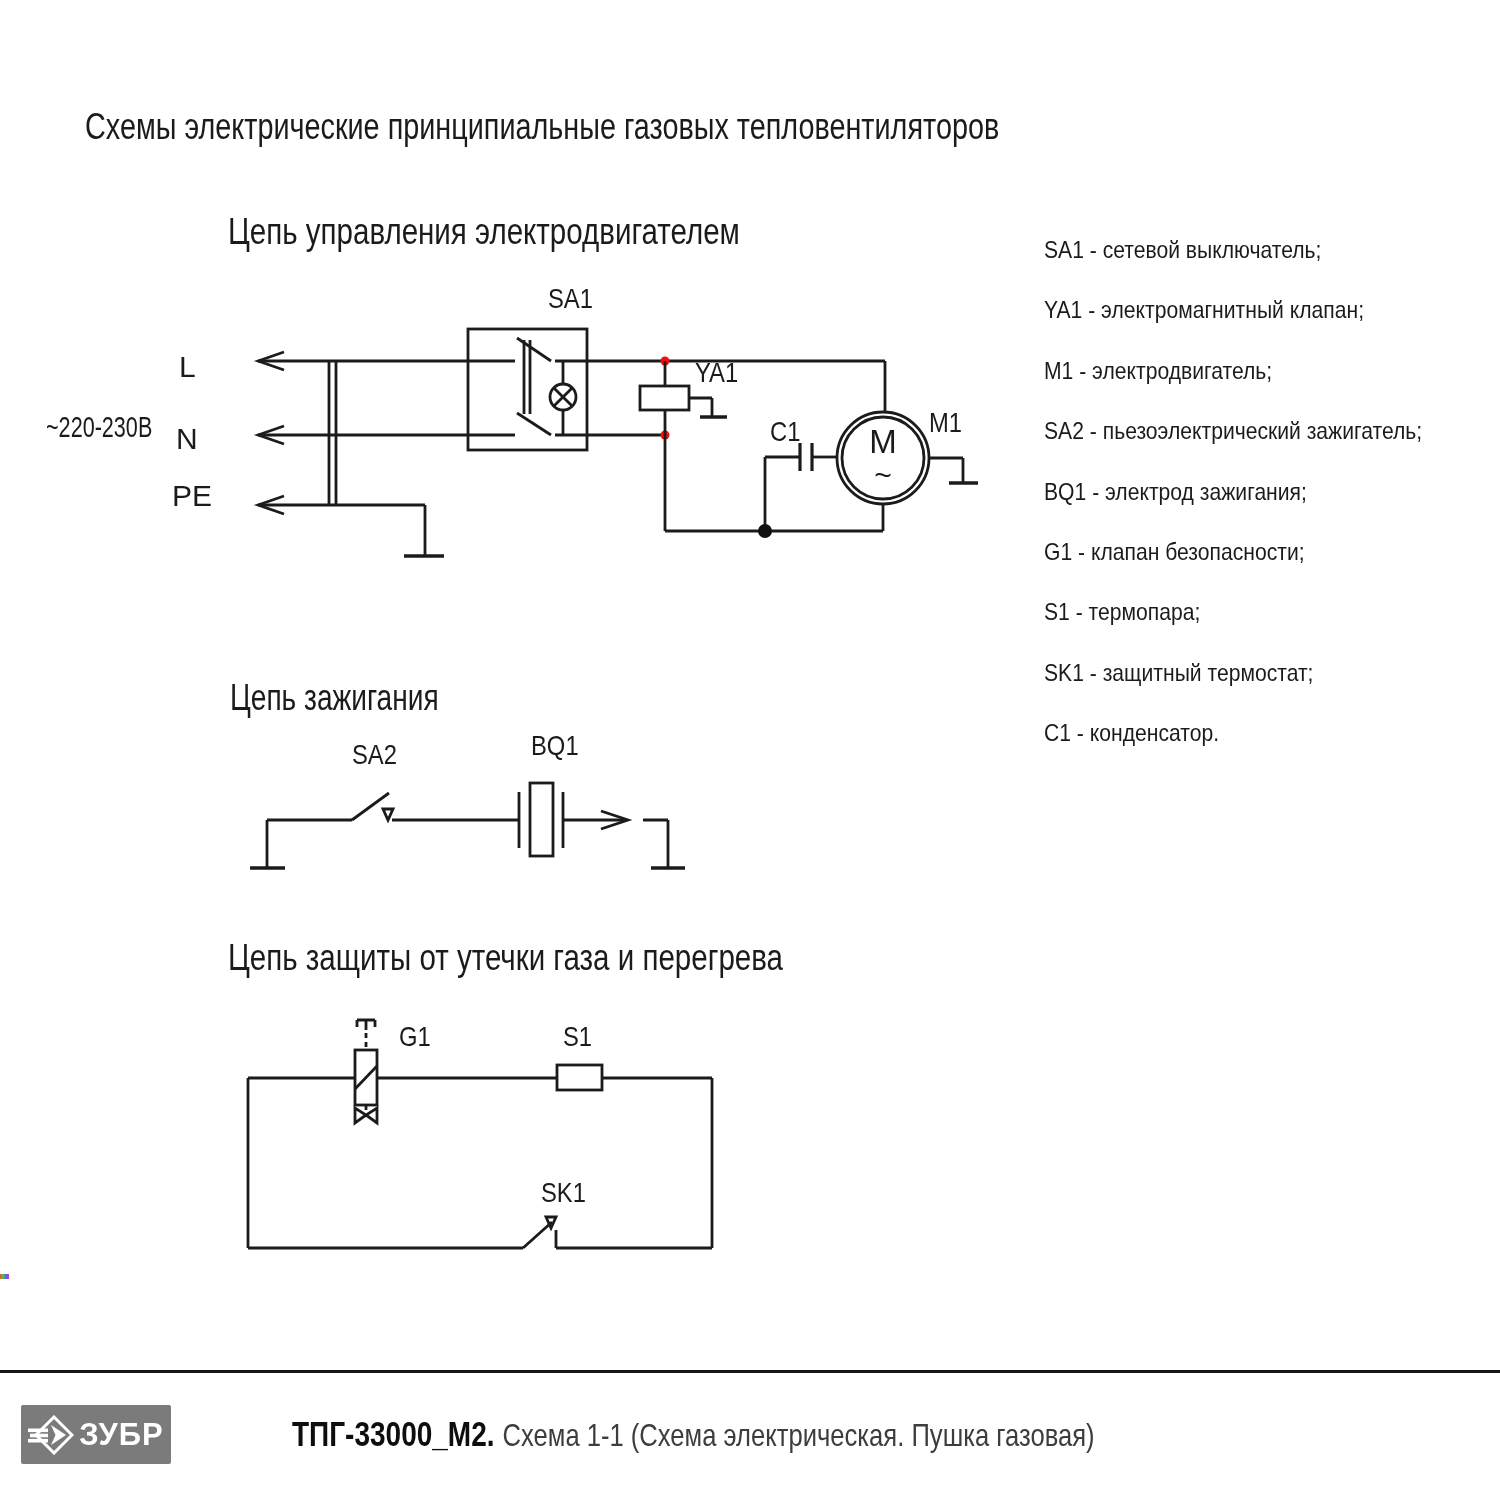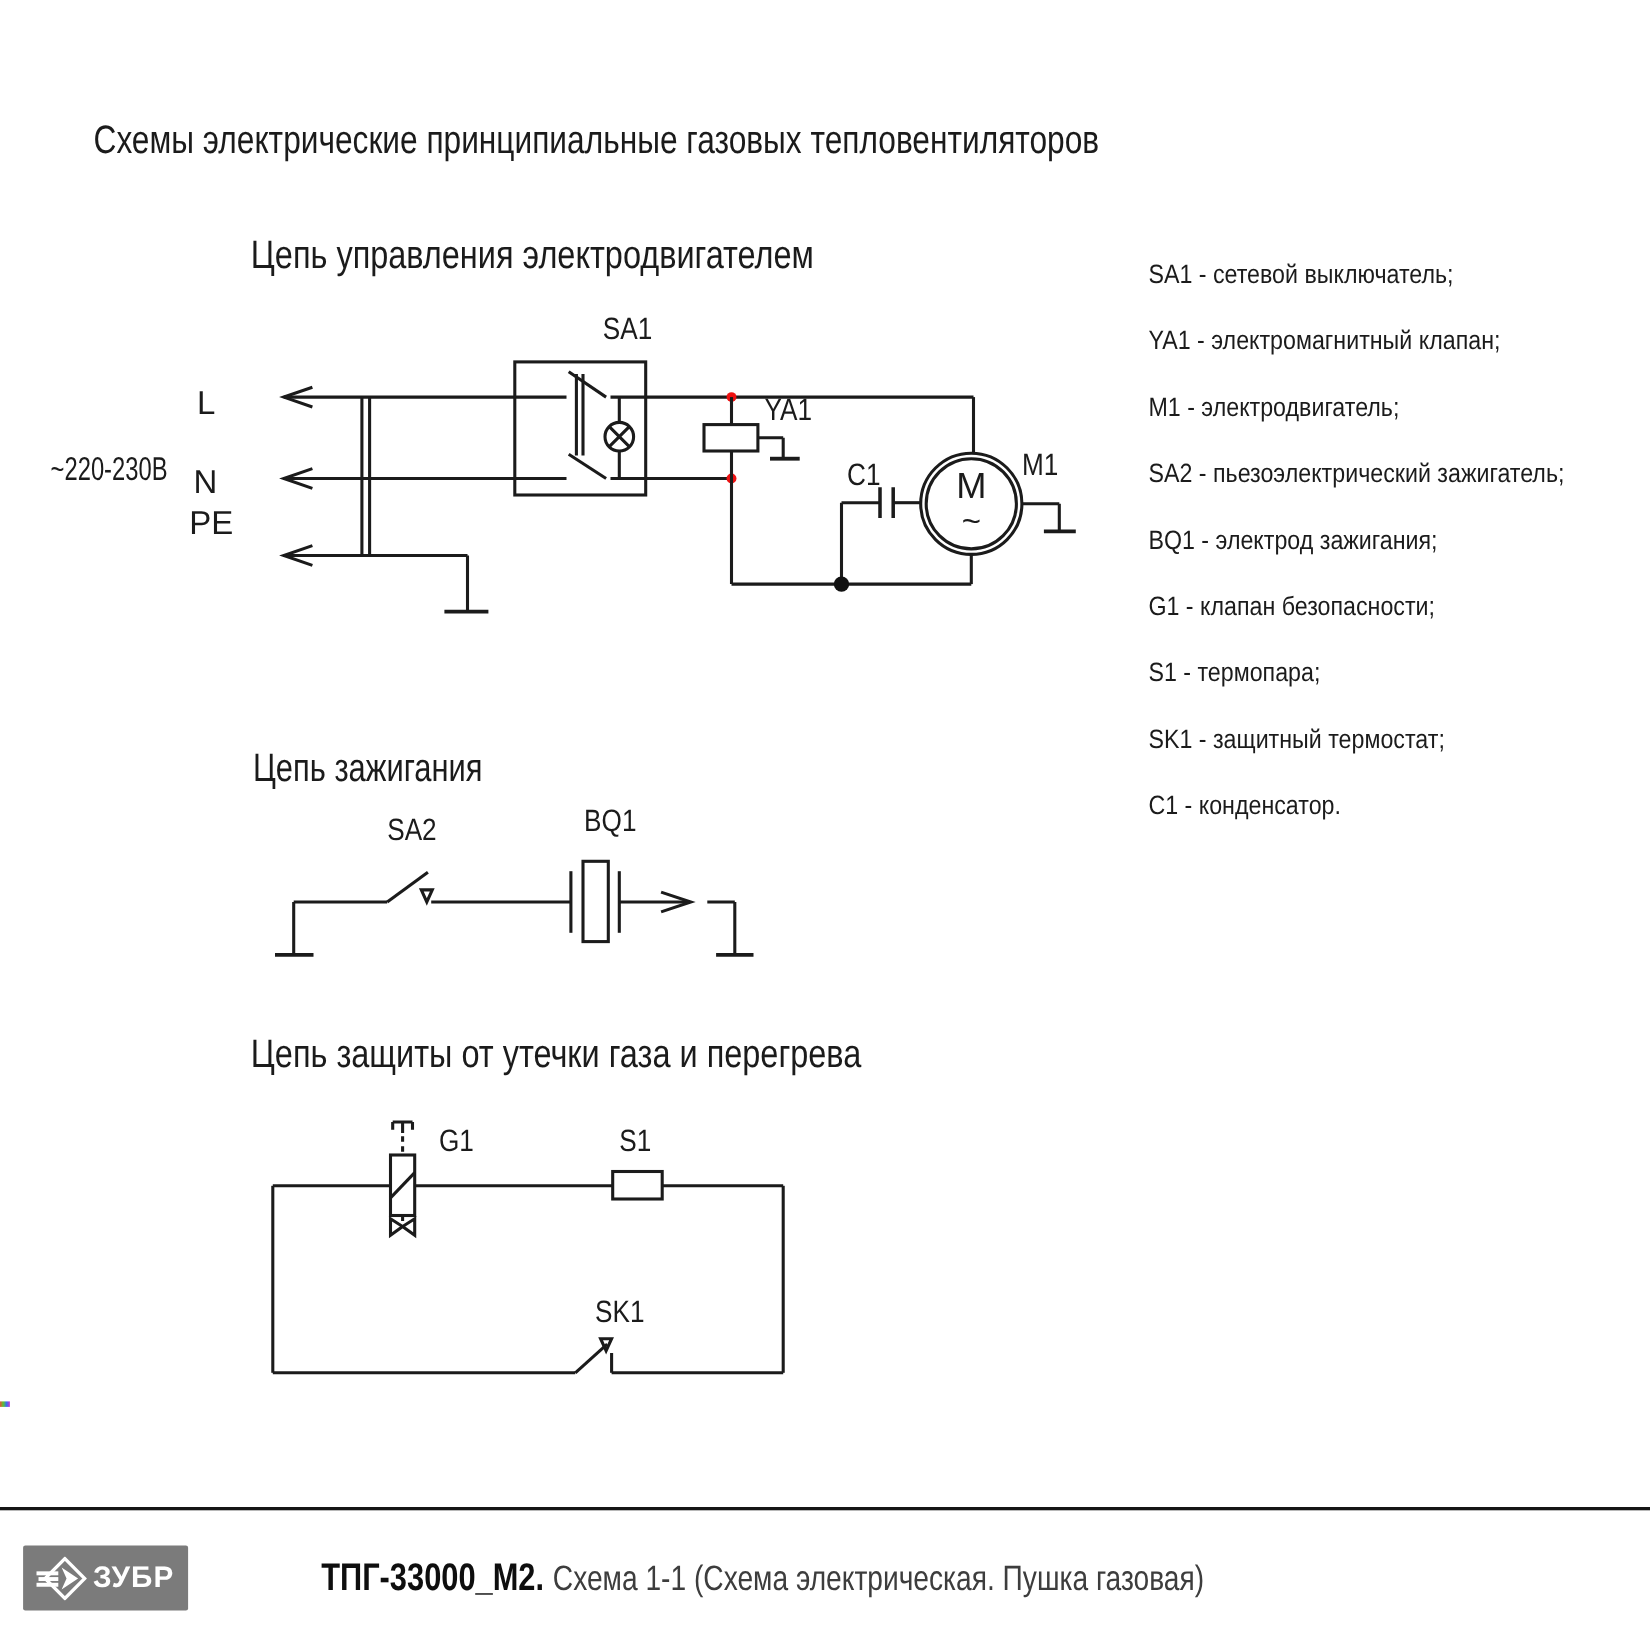--- a/index.html
+++ b/index.html
@@ -15,21 +15,21 @@
   .comp{font-size:28px;transform:scaleX(0.85);}
   .mains{font-size:30px;}
   .volt{font-size:30px;transform:scaleX(0.72);}
   .motor-m{font-size:33px;transform:translateX(-50%);}
   .motor-ac{font-size:30px;transform:translateX(-50%);}
   .legend{position:absolute;left:1044px;top:236px;}
   .legend-item{height:60.4px;font-size:24px;transform:scaleX(0.88);transform-origin:0 0;white-space:nowrap;}
   .footer-rule{position:absolute;left:0;top:1370px;width:1500px;height:3px;background:#161616;}
   .brand-logo{position:absolute;left:21px;top:1405px;width:150px;height:59px;background:#7b7b7b;
               display:flex;align-items:center;justify-content:center;gap:5px;border-radius:2px;}
-  .logo-text{color:#ffffff;font-weight:bold;font-size:27px;letter-spacing:1px;}
+  .logo-text{color:#ffffff;font-weight:bold;font-size:31px;letter-spacing:1px;}
   .footer-text{position:absolute;left:292px;top:1414px;display:flex;align-items:baseline;gap:10px;
                transform:scaleX(0.80);transform-origin:0 0;white-space:nowrap;}
   .footer-model{font-size:35px;font-weight:bold;color:#0e0e0e;}
   .footer-caption{font-size:32px;color:#3d3d3d;}
   .scan-artifact{position:absolute;left:0;top:1274px;width:9px;height:5px;
                  background:linear-gradient(90deg,#e5533a,#58c432,#3a6cf0,#c93ad0);}
 </style>
 </head>
 <body>
 
@@ -164,21 +164,21 @@
     </g>
   </svg>
 
   <div class="lbl title-main" style="left:85px;top:107px;">Схемы электрические принципиальные газовых тепловентиляторов</div>
 
   <div class="lbl title-section" style="left:228px;top:212px;">Цепь управления электродвигателем</div>
 
   <div class="lbl volt" style="left:46px;top:410px;">~220-230В</div>
   <div class="lbl mains" style="left:179px;top:350px;">L</div>
   <div class="lbl mains" style="left:176px;top:422px;">N</div>
-  <div class="lbl mains" style="left:172px;top:459px;">PE</div>
+  <div class="lbl mains" style="left:172px;top:479px;">PE</div>
 
   <div class="lbl comp" style="left:548px;top:284px;">SA1</div>
   <div class="lbl comp" style="left:695px;top:358px;">YA1</div>
   <div class="lbl comp" style="left:770px;top:417px;">C1</div>
   <div class="lbl comp" style="left:929px;top:408px;">M1</div>
   <div class="lbl motor-m" style="left:883px;top:424px;">M</div>
   <div class="lbl motor-ac" style="left:883px;top:458px;">~</div>
 
   <div class="lbl title-section narrow" style="left:230px;top:678px;">Цепь зажигания</div>
   <div class="lbl comp" style="left:352px;top:740px;">SA2</div>

